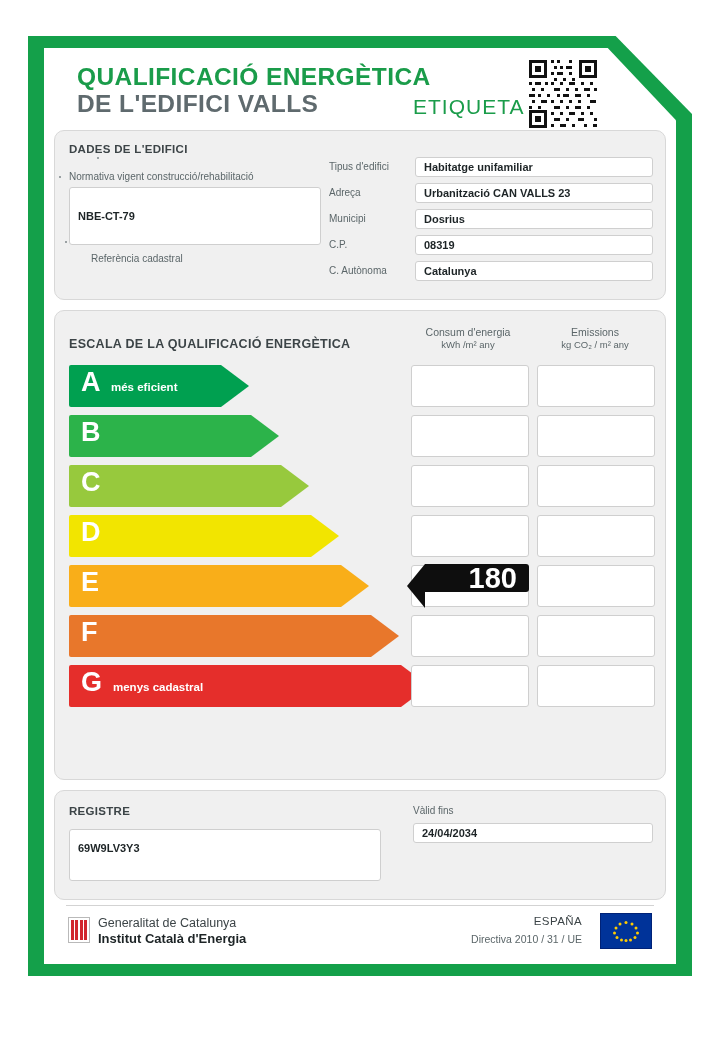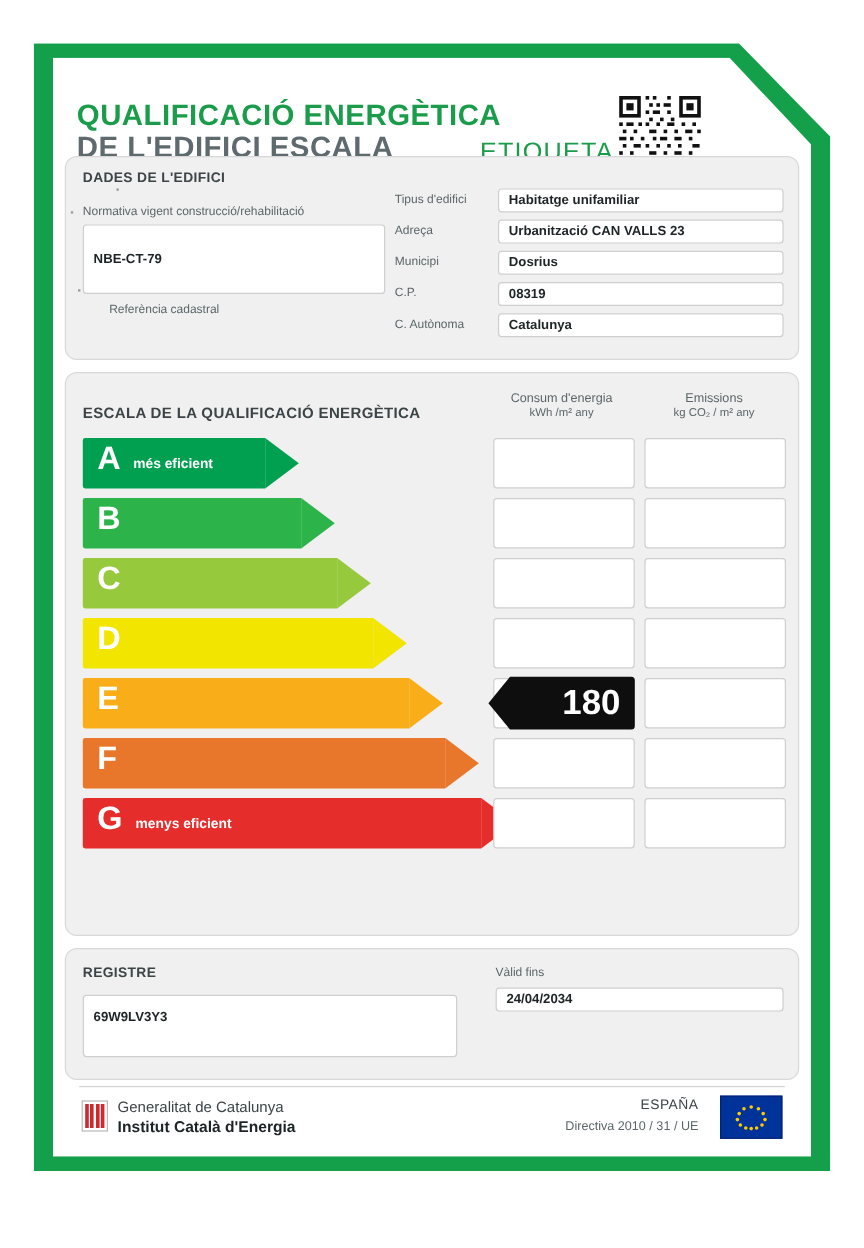--- a/index.html
+++ b/index.html
@@ -26,22 +26,22 @@
   #white-card {
     position: absolute;
     left: 44px; top: 48px;
     width: 632px; height: 916px;
     background: #ffffff;
     clip-path: polygon(0 0, 89.2% 0, 100% 7.9%, 100% 100%, 0 100%);
   }
   
   #header {
     position: absolute;
-    left: 40px; top: 48px;
-    width: 632px; height: 78px; margin-top: 20px;
+    left: 53px; top: 48px;
+    width: 632px; height: 78px;
   }
   .title-block {
     position: absolute; left: 24px; top: 16px;
   }
   .title-l1 {
     font-size: 24.5px; font-weight: bold; color: #1a9c4a;
     letter-spacing: 0.4px; line-height: 1.08;
   }
   .title-l2 {
     font-size: 24.5px; font-weight: bold; color: #5f6a6e;
@@ -125,21 +125,21 @@
   }
   .cell {
     position: absolute;
     background: #ffffff;
     border: 1px solid #cfcfcf;
     border-radius: 3px;
     width: 118px; height: 42px;
   }
   .value-tag {
     position: absolute;
-    height: 44px;
+    height: 28px;
     background: #0e0e0e;
     display: flex; align-items: center; justify-content: flex-end;
     padding-right: 12px;
     color: #ffffff; font-weight: bold; font-size: 29px;
     border-radius: 0 3px 3px 0;
   }
   .value-tag:before {
     content: "";
     position: absolute; left: -18px; top: 0;
     width: 0; height: 0;
@@ -190,21 +190,21 @@
 <body>
 
 <div id="page">
 
   <div id="green-frame"></div>
   <div id="white-card"></div>
 
   <div id="header">
     <div class="title-block">
       <div class="title-l1">QUALIFICACIÓ ENERGÈTICA</div>
-      <div class="title-l2">DE L'EDIFICI ESCALA</div>
+      <div class="title-l2">DE L'EDIFICI VALLS</div>
     </div>
     <div class="etiqueta">ETIQUETA</div>
     <div id="qr">
       <svg width="76" height="76" viewBox="0 0 76 76" aria-hidden="true">
         <rect x="0" y="0" width="76" height="76" fill="#ffffff"></rect>
         <g fill="#111111">
           <rect x="4" y="4" width="18" height="18"></rect>
             <rect x="7" y="7" width="12" height="12" fill="#ffffff"></rect>
             <rect x="10" y="10" width="6" height="6"></rect>
           <rect x="54" y="4" width="18" height="18"></rect>
@@ -366,21 +366,21 @@
       <div class="arrow-tip" style="left:302px; border-left:28px solid #e8772b;"></div>
       <div class="grade-letter">F</div>
     </div>
     <div class="cell" style="left:356px; top:304px;"></div>
     <div class="cell" style="left:482px; top:304px;"></div>
 
     <div class="arrow" style="left:14px; top:354px; width:360px;">
       <div class="arrow-body" style="width:332px; background:#e52e2b;"></div>
       <div class="arrow-tip" style="left:332px; border-left:28px solid #e52e2b;"></div>
       <div class="grade-letter">G</div>
-      <div class="grade-note" style="left:44px;">menys eficient</div>
+      <div class="grade-note" style="left:44px;">menys cadastral</div>
     </div>
     <div class="cell" style="left:356px; top:354px;"></div>
     <div class="cell" style="left:482px; top:354px;"></div>
   </div>
 
   <div class="panel" id="panel-registre">
     <div class="panel-title" style="left:14px; top:14px;">REGISTRE</div>
     <div class="field" style="left:14px; top:38px; width:312px; height:52px; align-items:flex-start; padding-top:12px;">69W9LV3Y3</div>
 
     <div class="lbl" style="left:358px; top:14px;">Vàlid fins</div>

